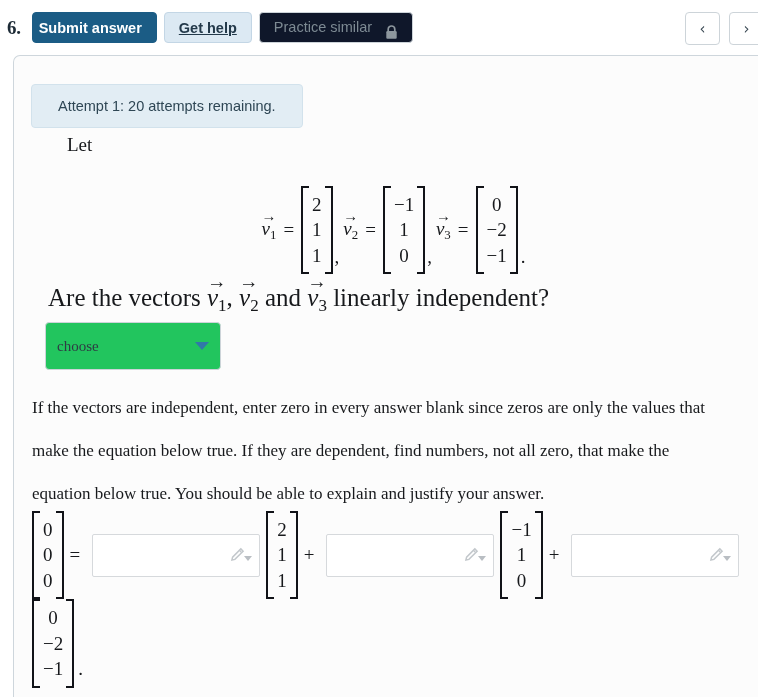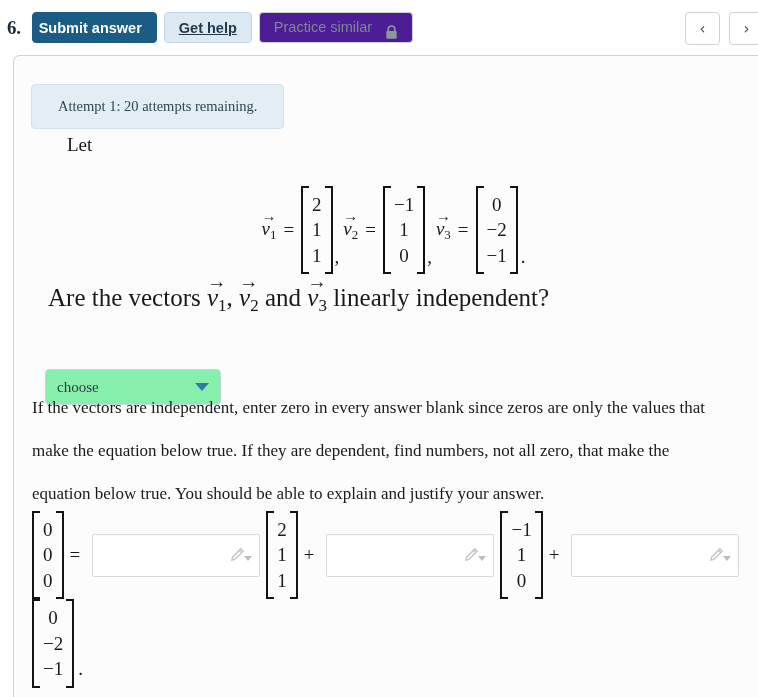--- a/index.html
+++ b/index.html
@@ -53,21 +53,21 @@
     border-color: #1b5c85;
     padding-left: 6px;
   }
   .btn-gethelp {
     background: #dce9f3;
     color: #23394a;
     border-color: #c3d6e5;
     text-decoration: underline;
   }
   .btn-practice {
-    background: #4c1d95;
+    background: #0f172a;
     color: #7d8a93;
     border-color: #cdd4d9;
     font-weight: normal;
     display: inline-flex;
     align-items: center;
     gap: 13px;
   }
   .lock-ico { display:inline-block; width: 13px; height: 15px; position: relative; top: 0px; }
 
   .navgroup {
@@ -110,21 +110,21 @@
   .attempt-banner {
     position: absolute;
     left: 17px;
     top: 28px;
     background: #e2edf4;
     border: 1px solid #d2e2ec;
     border-radius: 4px;
     padding: 13px 26px;
     font-size: 14.5px;
     color: #2e4654;
-    font-family: Liberation Serif, serif;
+    font-family: Liberation Sans, sans-serif;
   }
 
   
   .body-text {
     font-family: "Liberation Serif", serif;
     color: #17191c;
     font-size: 19px;
   }
   .let-line {
     position: absolute;
@@ -201,30 +201,29 @@
   .vec-defs .eq { margin: 0 7px; }
   .vec-defs .comma { margin: 0 4px 0 2px; align-self: flex-end; padding-bottom: 6px;}
   .vec-defs .period { margin-left: 3px; align-self: flex-end; padding-bottom: 6px; }
 
   
   .dropdown {
     position: absolute;
     left: 31px;
     top: 266px;
     width: 176px;
-    height: 36px;
-    background: #86efac;
+    height: 48px;
+    background: #22c55e;
     border: 1px solid #cdd4d9;
     border-radius: 4px;
     display: flex;
     align-items: center;
     padding: 0 11px;
     box-sizing: border-box;
     cursor: pointer;
-    margin-top: 47px;
   }
   .dropdown .dd-label {
     font-family: "Liberation Serif", serif;
     font-size: 15px;
     color: #2f3b44;
     flex: 1;
   }
   .caret-down {
     width: 0; height: 0;
     border-left: 7px solid transparent;

